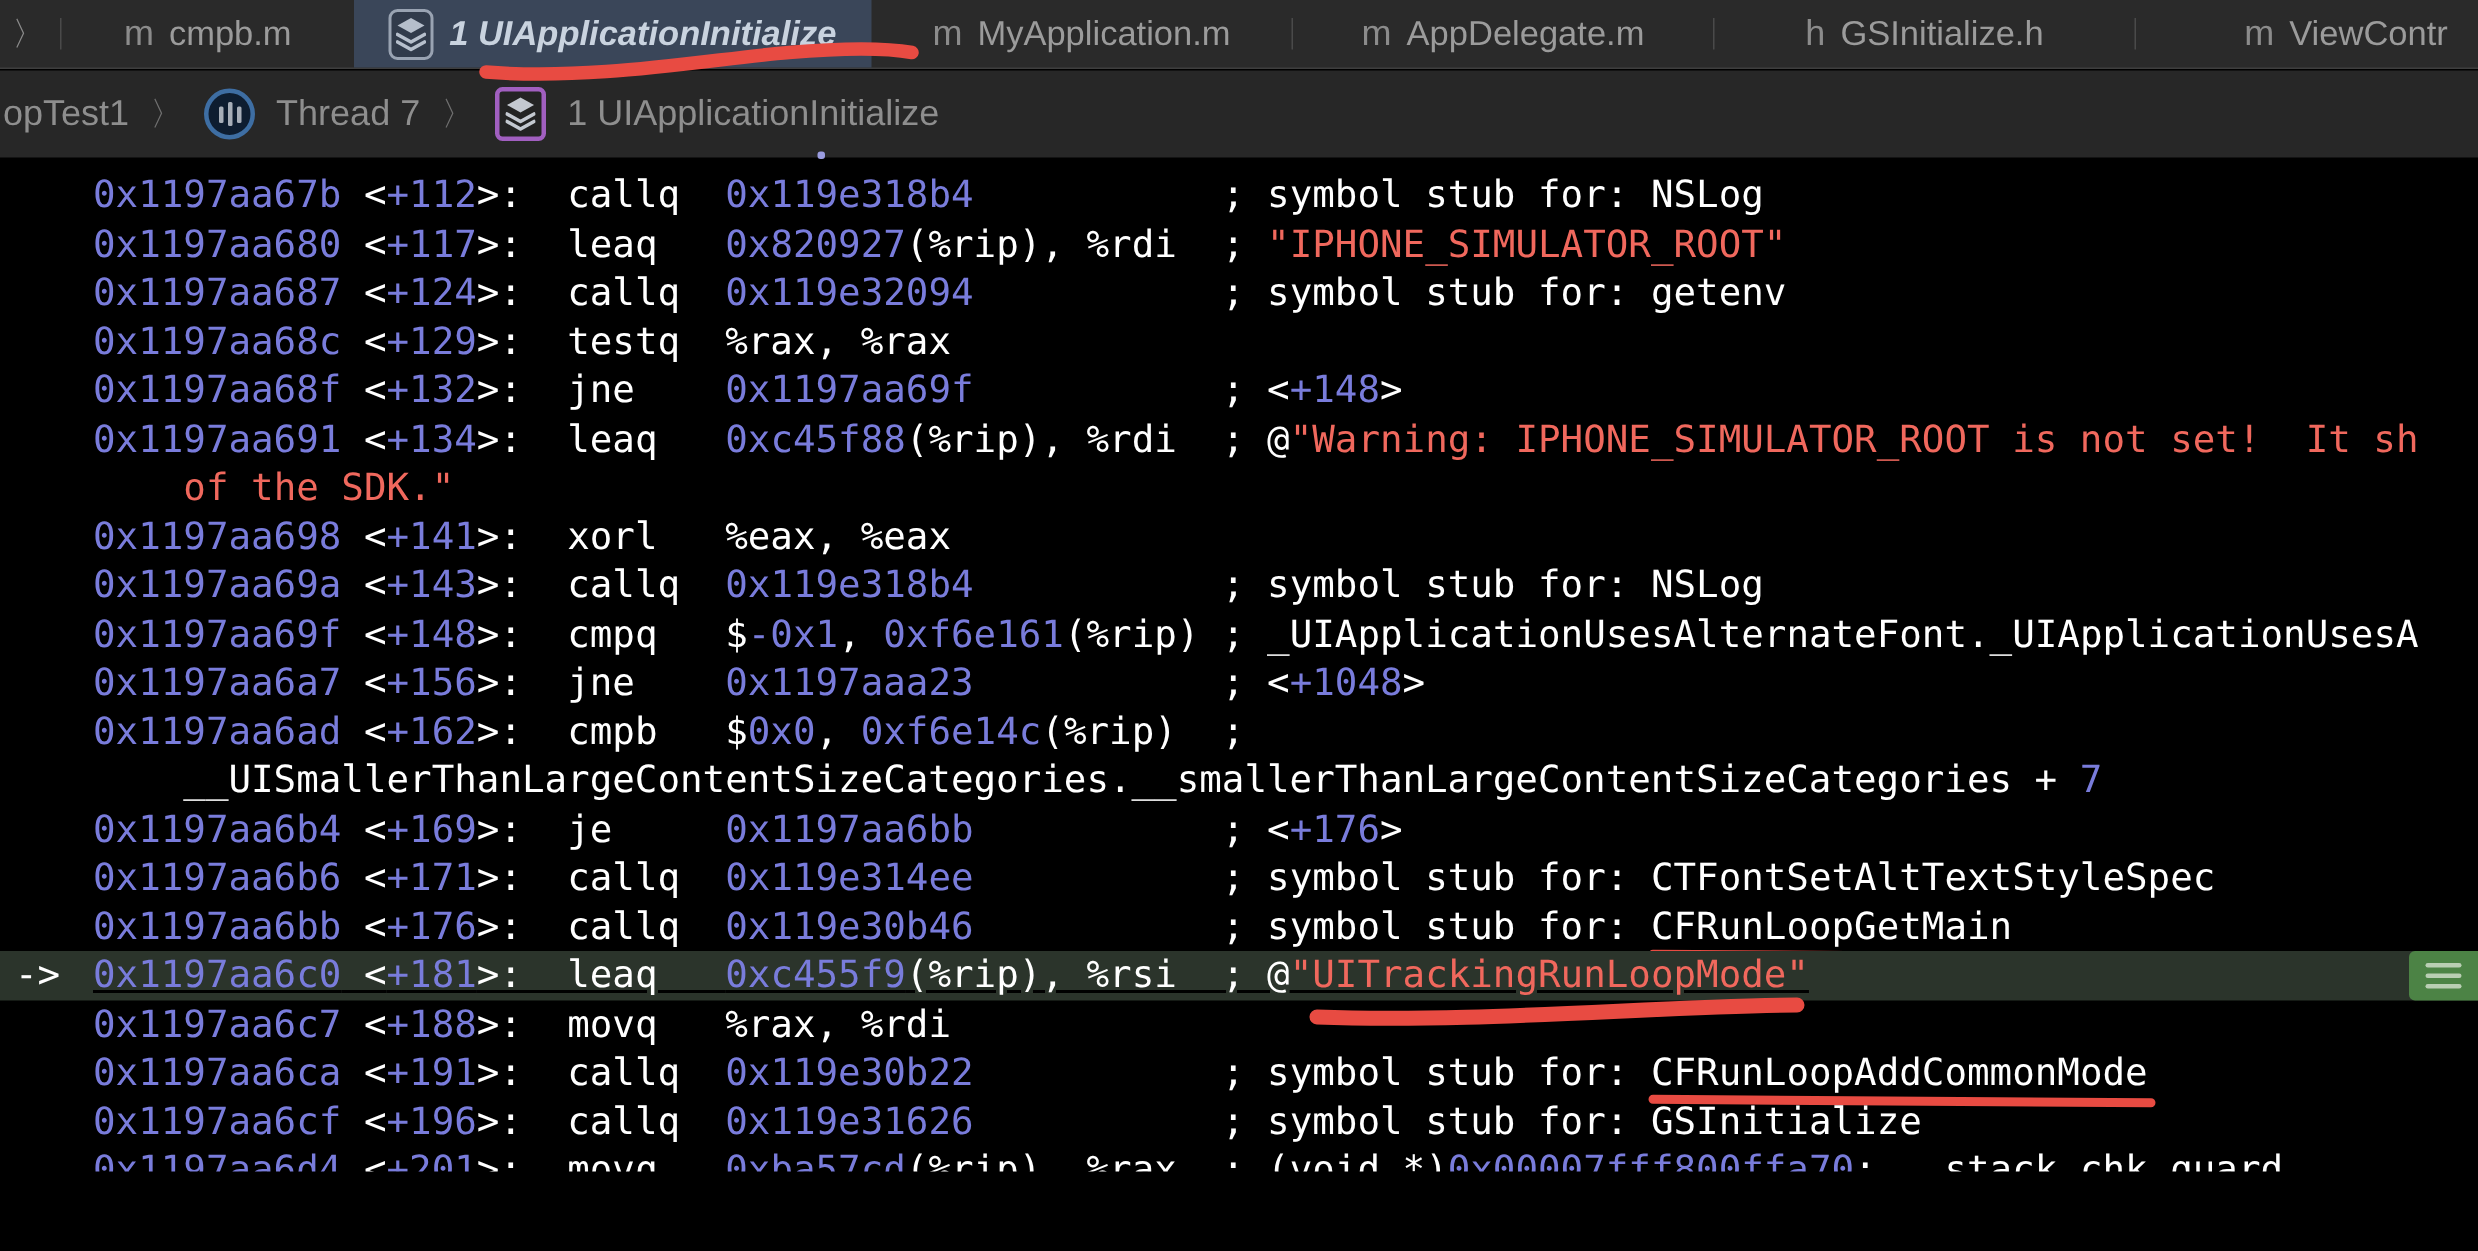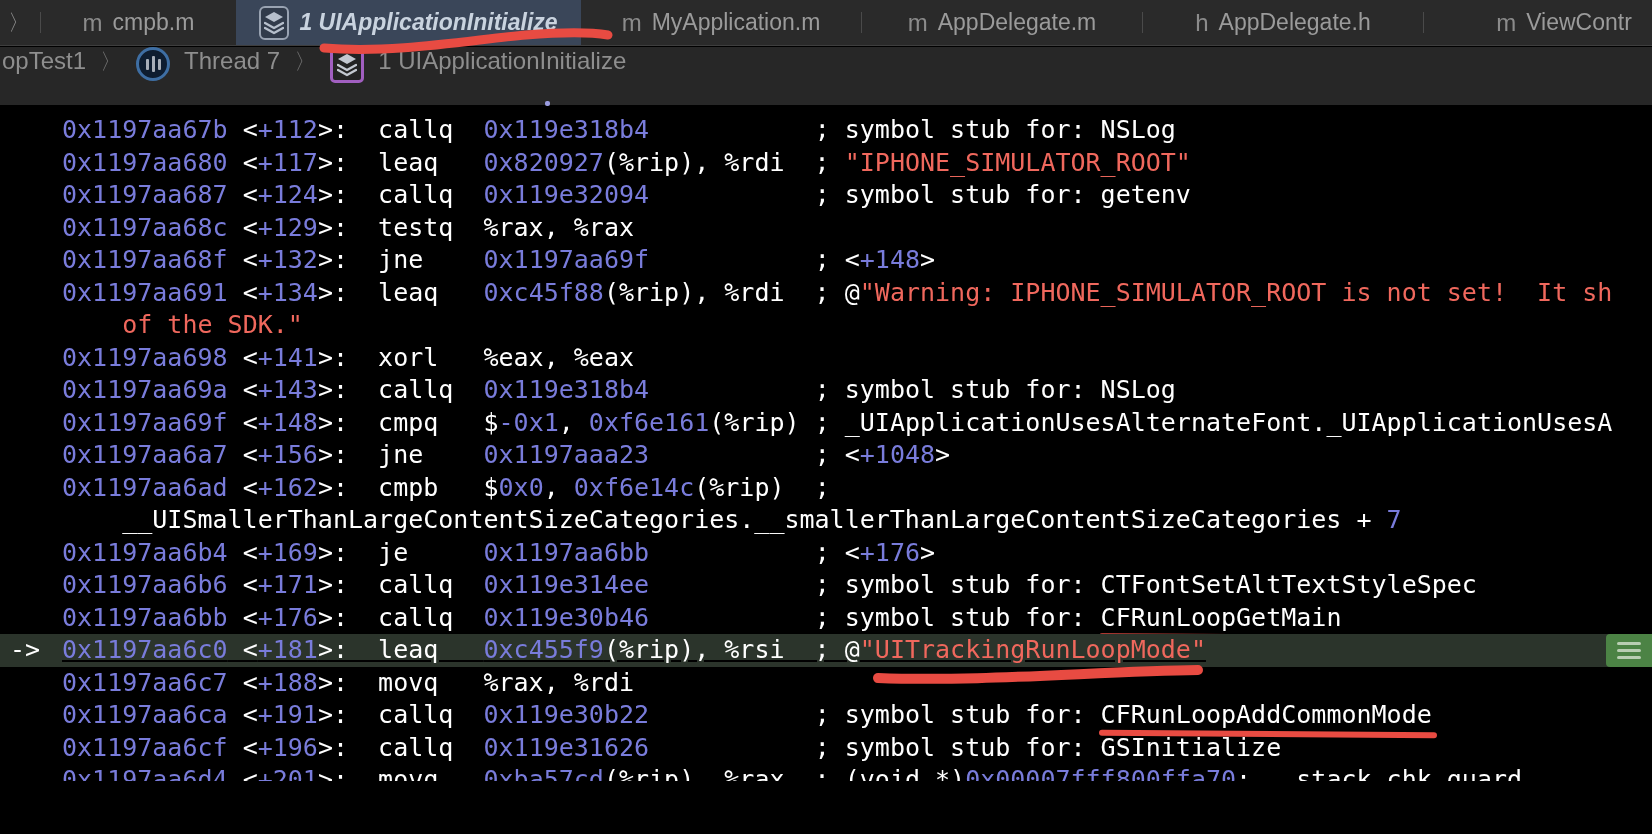--- a/index.html
+++ b/index.html
@@ -12,21 +12,21 @@
   .tabdiv{width:1px;background:#4a4a4a;margin:12px 0;flex:0 0 auto;}
   .tab{display:flex;align-items:center;justify-content:center;gap:10px;color:#9b9b9b;font-size:23px;
        flex:0 0 auto;white-space:nowrap;overflow:hidden;cursor:default;}
   .tab .ficon{font-size:24px;color:#8b8b8b;font-style:normal;font-weight:400;}
   .tab.active{background:#3a4659;color:#c9d3df;font-style:italic;font-weight:600;}
   .stackbox{width:30px;height:34px;border:2px solid #99a3b2;border-radius:6px;display:flex;
             align-items:center;justify-content:center;box-sizing:border-box;background:rgba(0,0,0,.15);}
 
   
   .jumpbar{position:absolute;top:47px;left:0;width:1652px;height:58px;background:#272727;
-           display:flex;align-items:flex-start;color:#8e8e8e;font-size:24px;gap:14px;}
+           display:flex;align-items:center;color:#8e8e8e;font-size:24px;gap:14px;}
   .jb-sep{color:#707070;font-size:22px;}
   .jb-item{white-space:nowrap;cursor:default;}
   .threadicon{width:34px;height:34px;border:3px solid #3e6ea3;border-radius:50%;background:#0e1d30;
               display:flex;align-items:center;justify-content:center;gap:3px;box-sizing:border-box;flex:0 0 auto;}
   .threadicon i{display:block;width:3px;background:#a7aeb8;border-radius:1px;}
   .threadicon i.b1{height:11px}.threadicon i.b2{height:16px}.threadicon i.b3{height:11px}
   .pstackbox{width:34px;height:36px;border:3px solid #a15fc0;border-radius:5px;background:#232323;
              display:flex;align-items:center;justify-content:center;box-sizing:border-box;flex:0 0 auto;}
 
   
@@ -83,21 +83,21 @@
     <div class="tabdiv"></div>
 
     <div class="tab" style="width:280px">
       <span class="ficon">m</span>
       <span>AppDelegate.m</span>
     </div>
     <div class="tabdiv"></div>
 
     <div class="tab" style="width:280px">
       <span class="ficon">h</span>
-      <span>AppDelegate.h</span>
+      <span>GSInitialize.h</span>
     </div>
     <div class="tabdiv"></div>
 
     <div class="tab" style="width:280px">
       <span class="ficon">m</span>
       <span>ViewContr</span>
     </div>
   </div>
 
   <div class="jumpbar">

